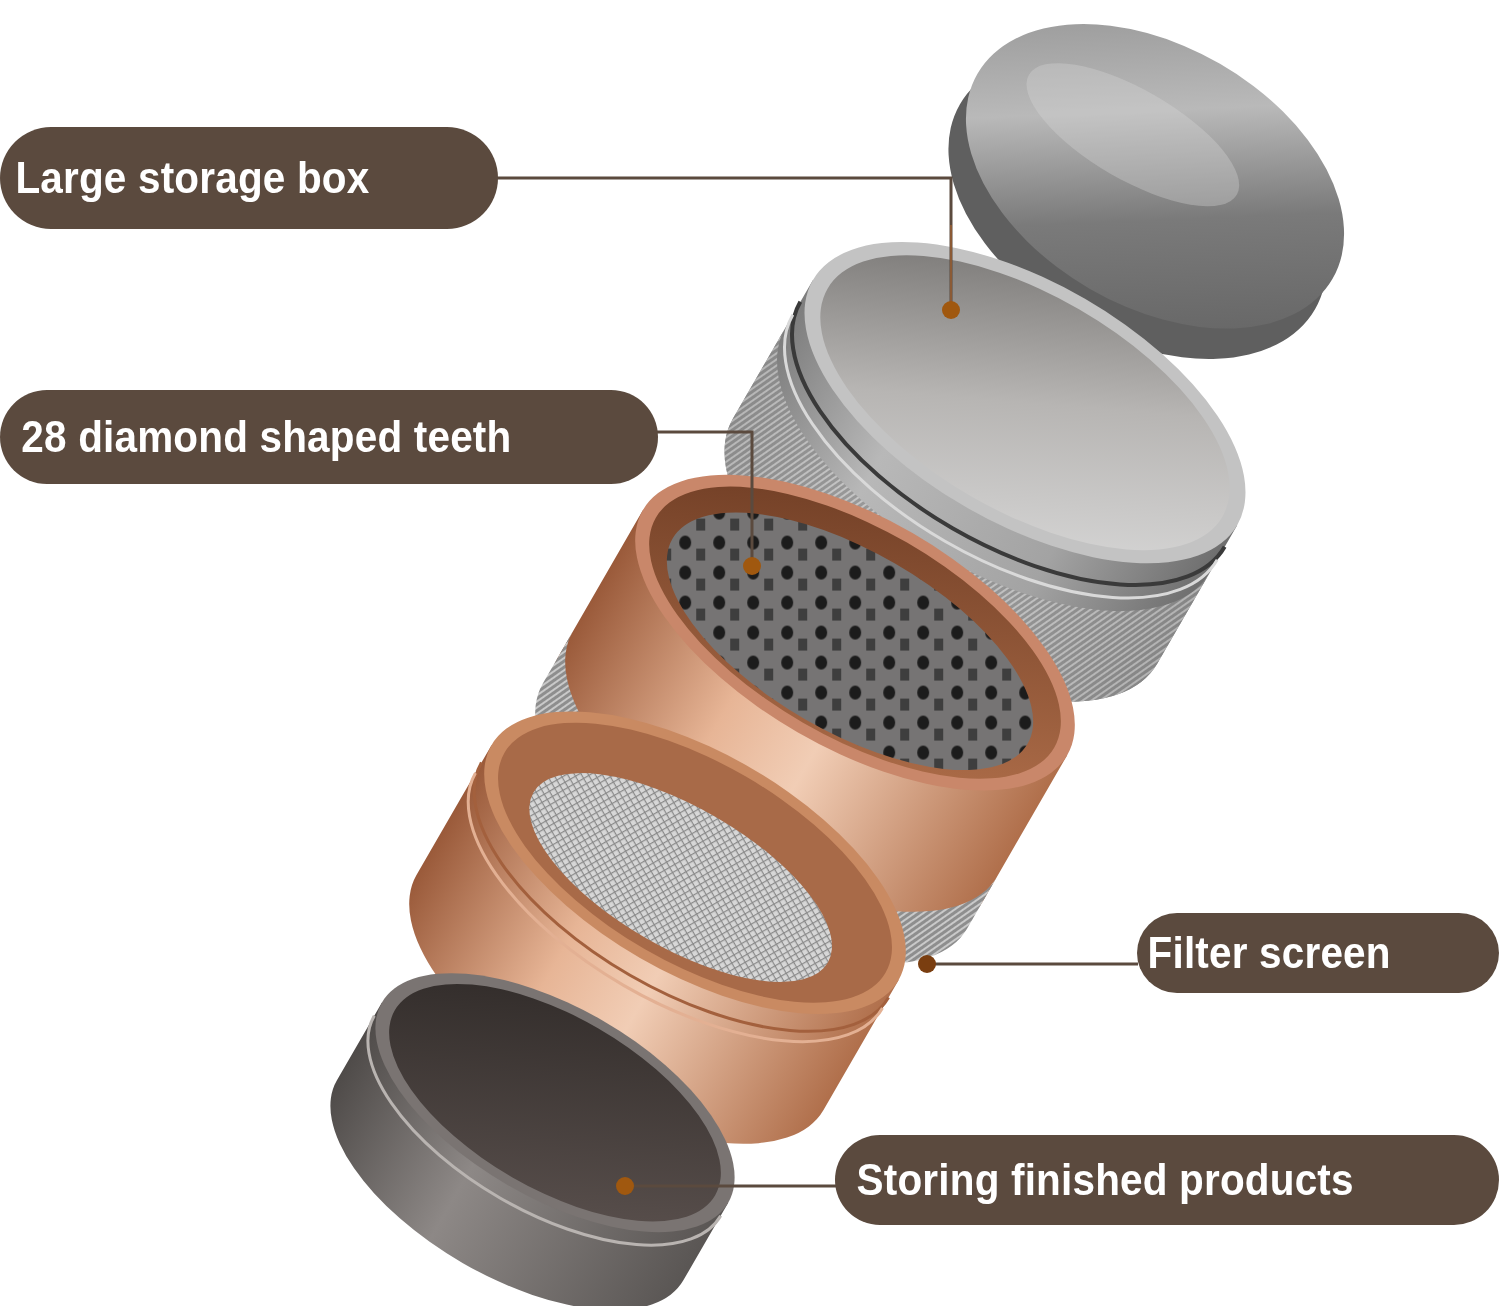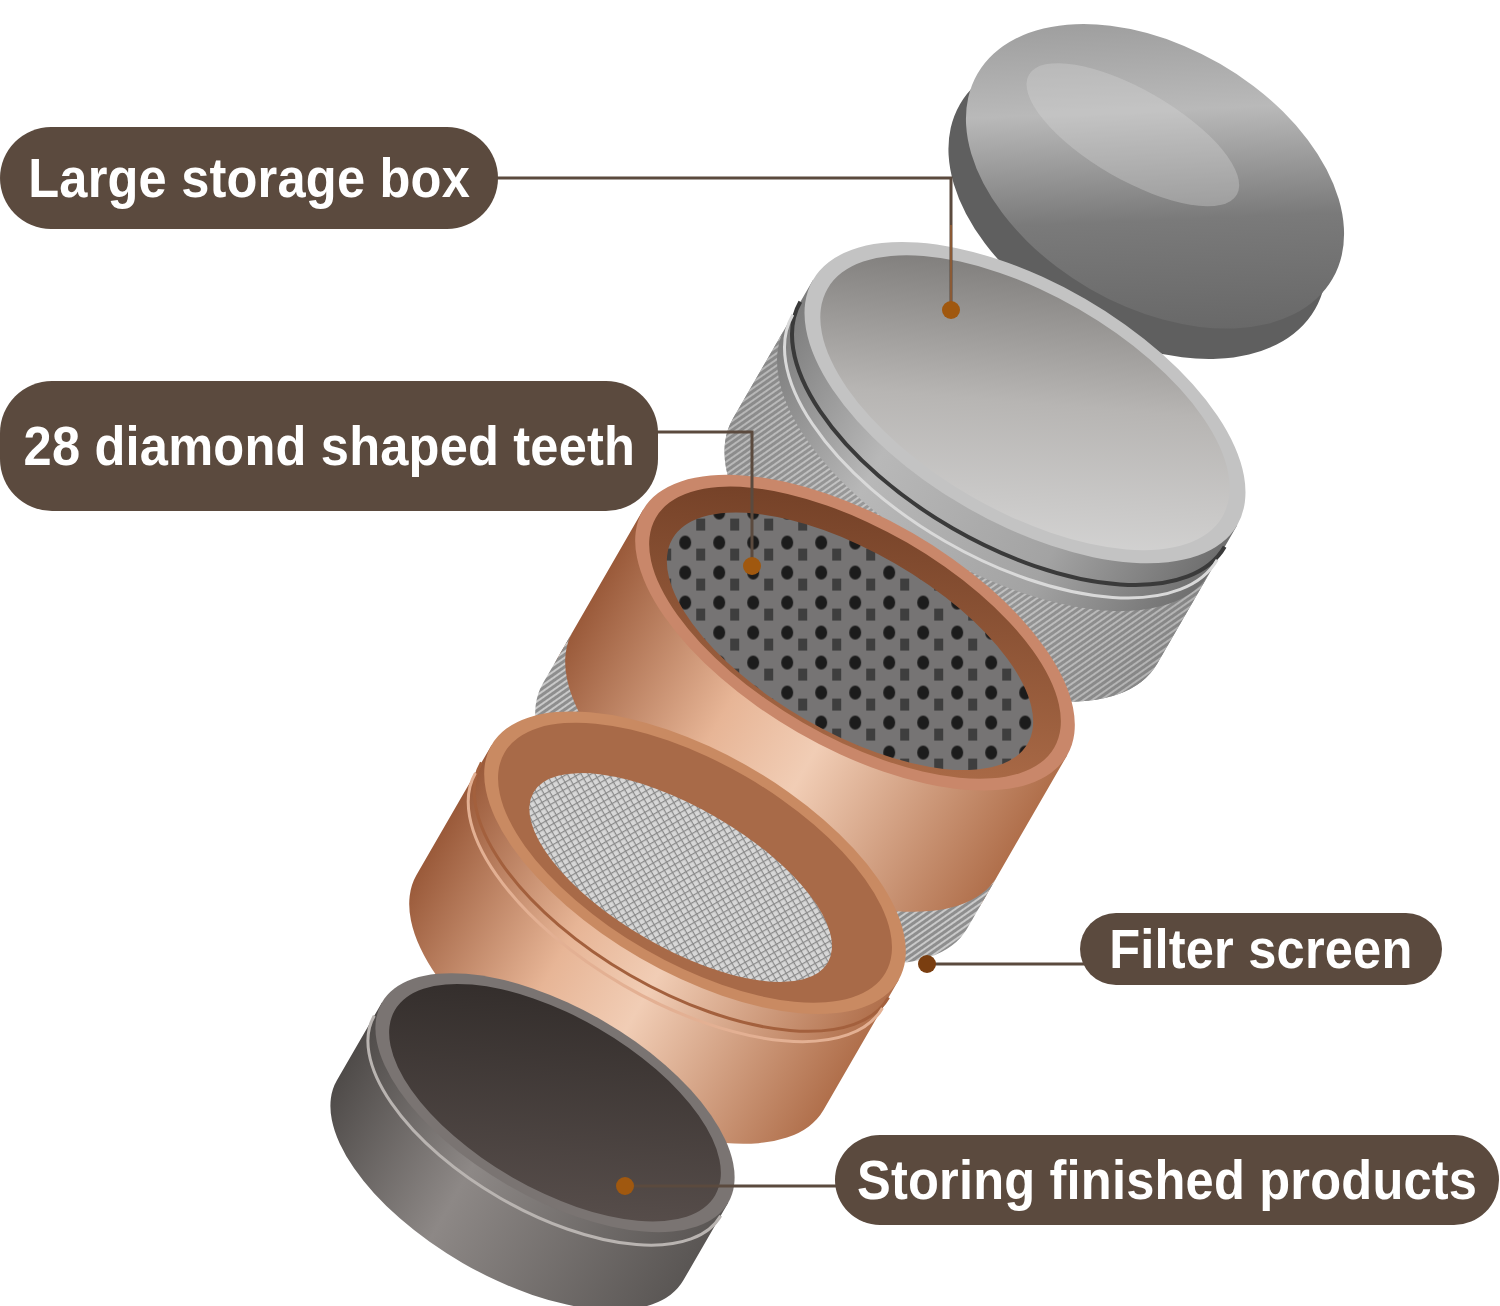--- a/index.html
+++ b/index.html
@@ -5,23 +5,23 @@
     html, body { margin: 0; padding: 0; background: #ffffff; }
     body { width: 1500px; height: 1306px; position: relative; overflow: hidden;
            font-family: "Liberation Sans", "DejaVu Sans", sans-serif; }
     .stage { position: absolute; left: 0; top: 0; width: 1500px; height: 1306px; }
     .art { position: absolute; left: 0; top: 0; }
     .pill {
       position: absolute;
       background: #5b4a3e;
       color: #ffffff;
       border-radius: 52px;
-      display: flex; align-items: center; justify-content: center;
+      display: flex; align-items: center; justify-content: flex-start;
       font-weight: 700;
-      font-size: 55px;
+      font-size: 44px;
       letter-spacing: 0.2px;
       white-space: nowrap;
       box-sizing: border-box;
     }
     .pill span { display: block; transform: scaleX(0.92); }
   </style>
 </head>
 <body>
 
 <div class="stage">
@@ -132,24 +132,24 @@
       <circle cx="752" cy="566" r="9"></circle>
       <circle cx="927" cy="964" r="9" fill="#7a3e10"></circle>
       <circle cx="625" cy="1186" r="9"></circle>
     </g>
   </svg>
 
   <div class="pill" style="left:0px; top:127px; width:498px; height:102px;">
     <span>Large storage box</span>
   </div>
 
-  <div class="pill" style="left:0px; top:381px; width:658px; height:130px;">
+  <div class="pill" style="left:0px; top:390px; width:658px; height:94px;">
     <span>28 diamond shaped teeth</span>
   </div>
 
-  <div class="pill" style="left:1080px; top:913px; width:362px; height:72px;">
+  <div class="pill" style="left:1137px; top:913px; width:362px; height:80px;">
     <span>Filter screen</span>
   </div>
 
   <div class="pill" style="left:835px; top:1135px; width:664px; height:90px;">
     <span>Storing finished products</span>
   </div>
 </div>
 
 </body></html>

